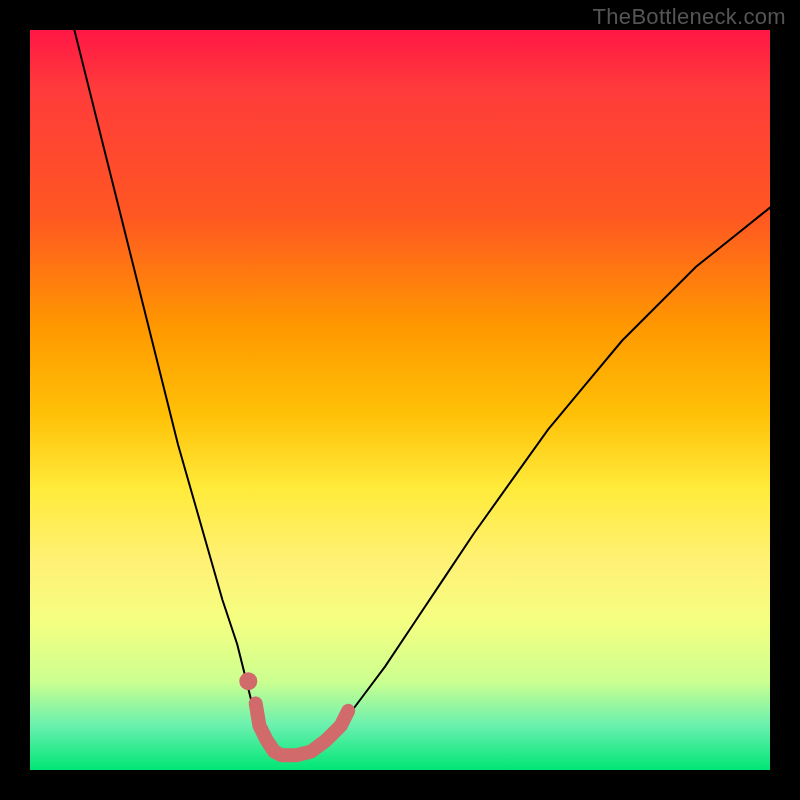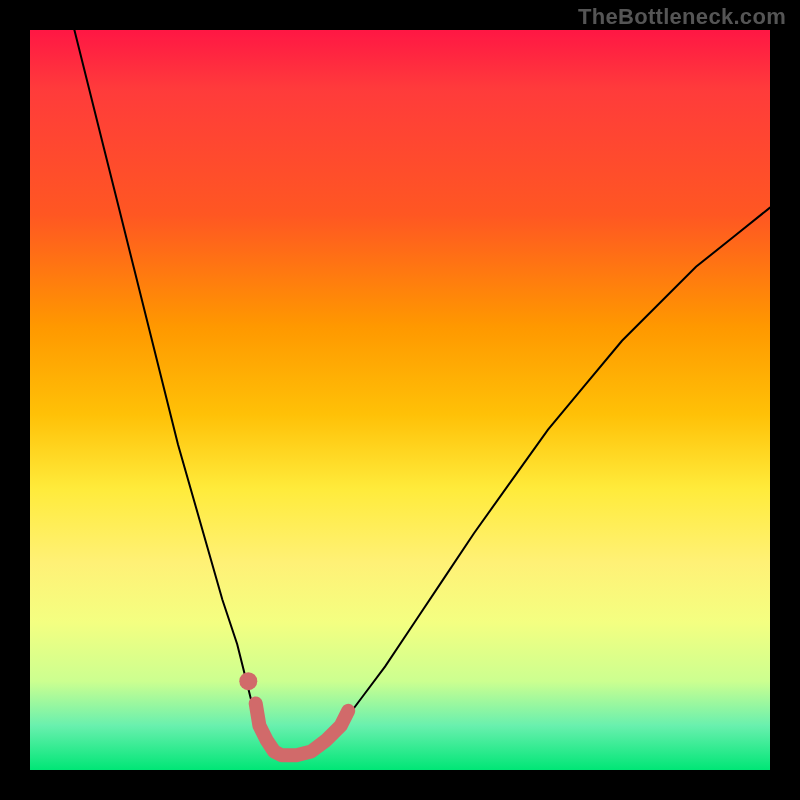--- a/index.html
+++ b/index.html
@@ -39,21 +39,21 @@
       #69f0ae 94%,
       #00e676 100%
     );
   }
   .watermark {
     position: absolute;
     top: 4px;
     right: 14px;
     color: #555;
     font-size: 22px;
-    font-weight: 700;
+    font-weight: 400;
     letter-spacing: 0.3px;
   }
   svg.curve {
     position: absolute;
     left: 0;
     top: 0;
     width: 740px;
     height: 740px;
     overflow: visible;
   }

